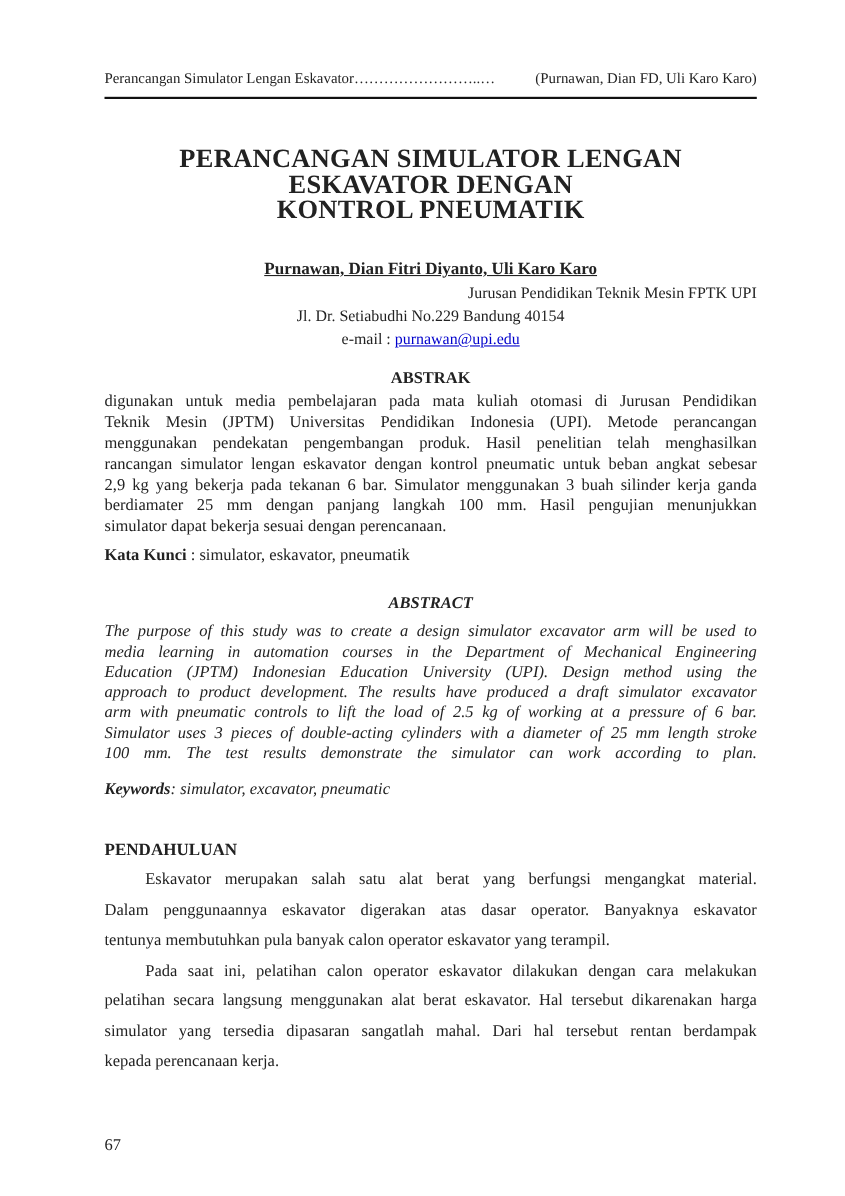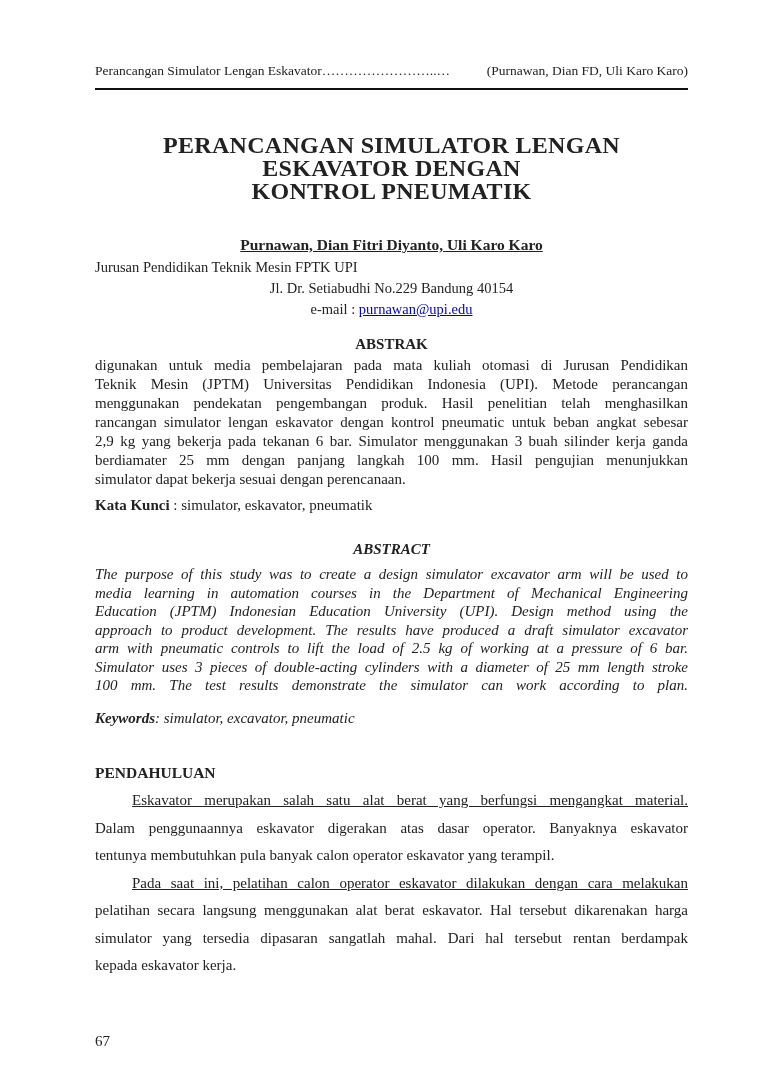--- a/index.html
+++ b/index.html
@@ -36,21 +36,21 @@
     letter-spacing: 0.3px;
   }
   .authors {
     margin-top: 32px;
     text-align: center;
     font-weight: bold;
     font-size: 15.5px;
     line-height: 19px;
     text-decoration: underline;
   }
-  .affil { margin-top: 5px; text-align: left; font-size: 14.5px; line-height: 17px; }
+  .affil { margin-top: 5px; text-align: right; font-size: 14.5px; line-height: 17px; }
   .addr  { margin-top: 4px; text-align: center; font-size: 14.5px; line-height: 17px; }
   .email-line { margin-top: 4px; text-align: center; font-size: 14.5px; line-height: 17px; }
   .email-line a { color: #0000cc; text-decoration: underline; }
   .h-abstrak {
     margin-top: 17px;
     text-align: center;
     font-weight: bold;
     font-size: 15px;
     line-height: 18px;
   }
@@ -72,21 +72,21 @@
     margin-top: 37px;
     font-weight: bold;
     font-size: 15.5px;
     line-height: 18.5px;
   }
   .body-par { font-size: 15px; line-height: 27.5px; }
   .body-par.first { margin-top: 5px; }
   .justified .line { text-align: justify; text-align-last: justify; }
   .justified .line.last { text-align-last: left; }
   .justified.full-last .line.last { text-align-last: justify; }
-  .indent-first .line:first-child { text-indent: 37px; text-decoration: underline; }
+  .indent-first .line:first-child { text-indent: 37px; }
   .page-number {
     margin-top: 52px;
     text-align: left;
     padding-right: 12px;
     font-size: 15px;
     line-height: 18px;
   }
 </style>
 </head>
 <body>
@@ -151,18 +151,18 @@
   <div class="body-par first justified indent-first">
       <div class="line">Eskavator merupakan salah satu alat berat yang berfungsi mengangkat material.</div>
       <div class="line">Dalam penggunaannya eskavator digerakan atas dasar operator. Banyaknya eskavator</div>
       <div class="line last">tentunya membutuhkan pula banyak calon operator eskavator yang terampil.</div>
     </div>
 
   <div class="body-par justified indent-first">
       <div class="line">Pada saat ini, pelatihan calon operator eskavator dilakukan dengan cara melakukan</div>
       <div class="line">pelatihan secara langsung menggunakan alat berat eskavator. Hal tersebut dikarenakan harga</div>
       <div class="line">simulator yang tersedia dipasaran sangatlah mahal. Dari hal tersebut rentan berdampak</div>
-      <div class="line last">kepada eskavator kerja.</div>
+      <div class="line last">kepada perencanaan kerja.</div>
     </div>
 
   <div class="page-number">67</div>
 
 </div>
 
 </body></html>

